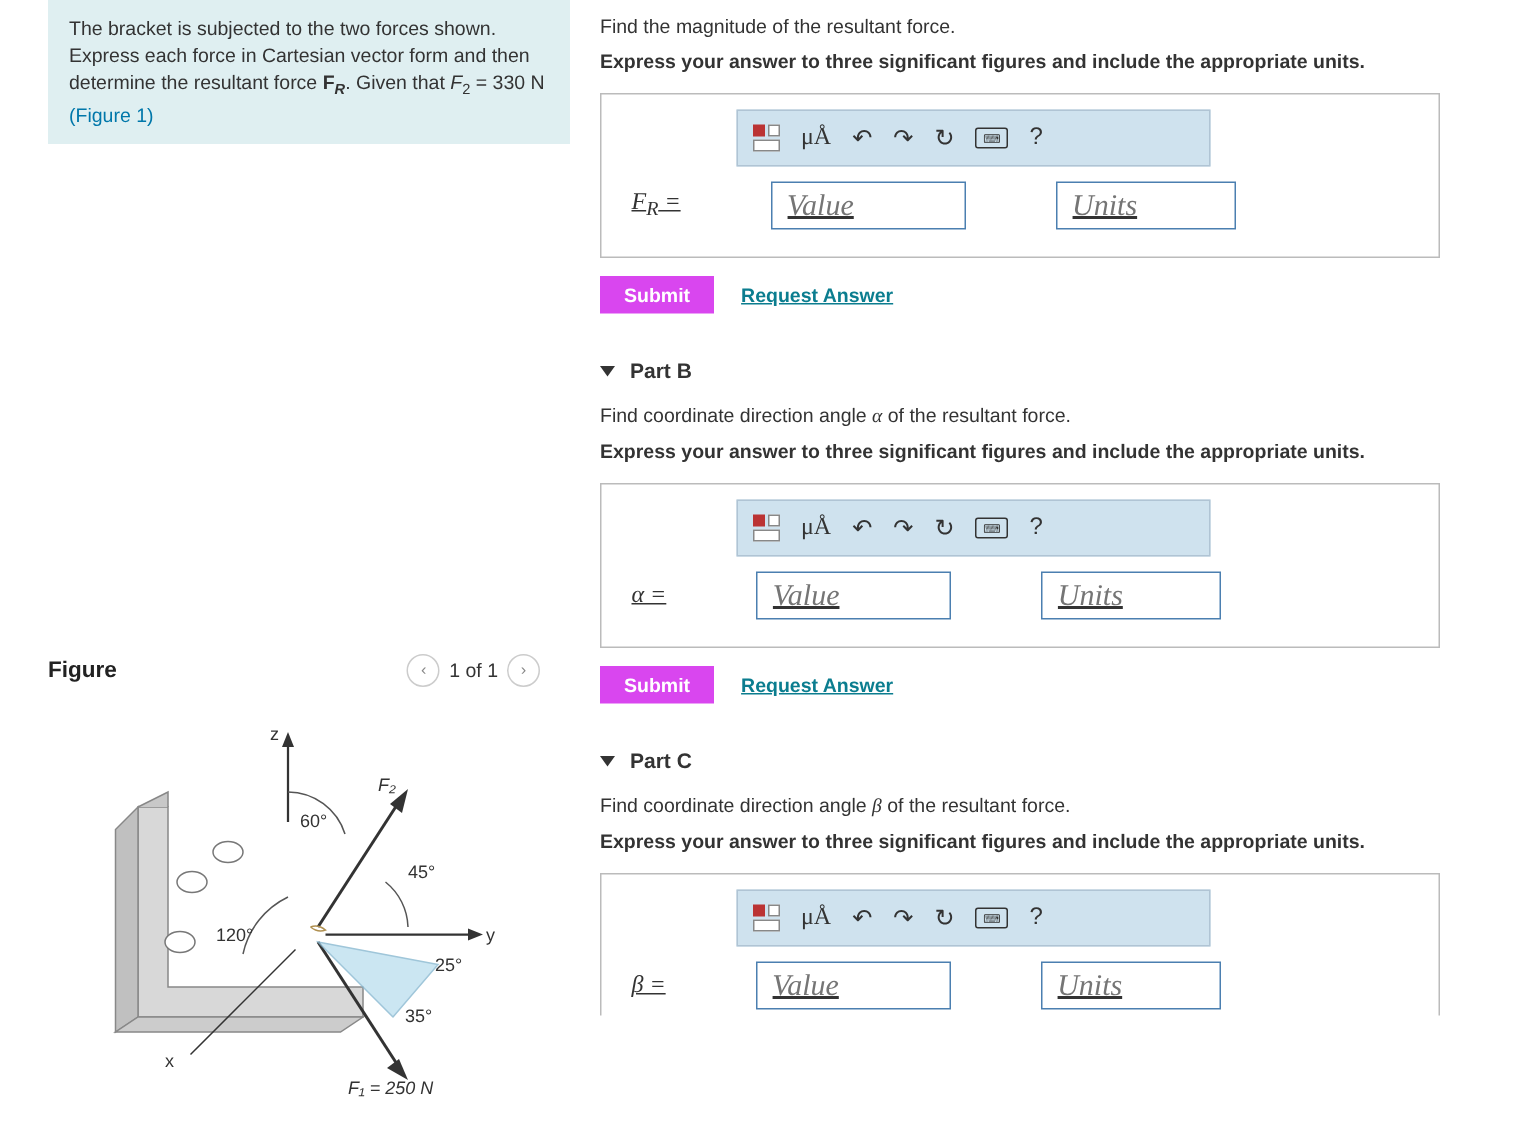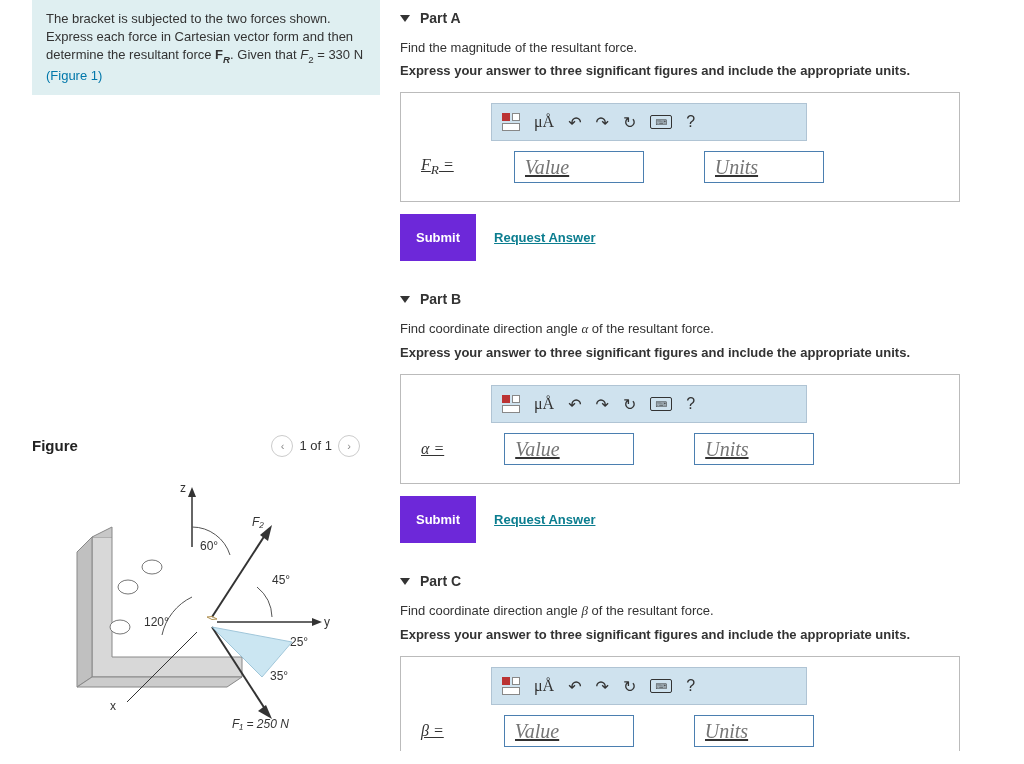--- a/index.html
+++ b/index.html
@@ -32,21 +32,21 @@
   .tb-squares .s3 { position: absolute; width: 18px; height: 8px; background: #fff; border:1px solid #888; bottom: 0; left: 0; }
   .tb-mu { font-family: "Times New Roman", serif; font-size: 16px; color: #333; }
   .tb-icon { font-size: 16px; color: #333; }
   .tb-keyboard { width:22px; height:14px; border:1px solid #333; border-radius:2px; display:flex; align-items:center; justify-content:center; font-size:8px; }
   .input-row { display: flex; align-items: center; gap: 24px; padding: 0 20px 18px 20px; text-decoration: underline; }
   .var-label { font-family: "Times New Roman", serif; font-style: italic; font-size: 16px; }
   .value-input, .units-input { border: 1px solid #4b7fb0; height: 32px; font-family: "Times New Roman", serif; font-style: italic; font-size: 20px; color: #9a9a9a; padding: 0 10px; background: #fff; margin-left: 36px; }
   .value-input { width: 130px; }
   .units-input { width: 120px; }
   .submit-row { display: flex; align-items: center; gap: 18px; margin-top: 12px; }
-  .submit-btn { background: #6d28d9; color: #fff; border: none; padding: 16px 16px; font-size: 13px; font-weight: bold; cursor: pointer; }
+  .submit-btn { background: #d946ef; color: #fff; border: none; padding: 5px 16px; font-size: 13px; font-weight: bold; cursor: pointer; }
   .request-link { color: #0b7d8f; font-weight: bold; text-decoration: underline; font-size: 13px; cursor: pointer; }
   .answer-box.no-bottom { border-bottom: none; }
 </style>
 </head>
 <body>
 
 <div class="layout">
   <div class="left-col">
     <div class="problem-box">
       <span>The bracket is subjected to the two forces shown.</span><br>
@@ -109,24 +109,20 @@
       <div class="fig-label" style="top:96px; left:240px;">45°</div>
       <div class="fig-label" style="top:158px; left:258px;">25°</div>
       <div class="fig-label" style="top:192px; left:238px;">35°</div>
       <div class="fig-label" style="top:240px; left:200px; font-style:italic;">F₁ = 250 N</div>
     </div>
   </div>
 
   <div class="right-col">
 
     <div class="part">
-      <div class="part-header">
-        <div class="caret"></div>
-        <span>Part A</span>
-      </div>
       <div class="part-instruction">Find the magnitude of the resultant force.</div>
       <div class="part-sub">Express your answer to three significant figures and include the appropriate units.</div>
       <div class="answer-box">
         <div class="toolbar">
           <div class="tb-item tb-templates">
               <span class="tb-squares">
                 <span class="s1"></span>
                 <span class="s2"></span>
                 <span class="s3"></span>
               </span>

